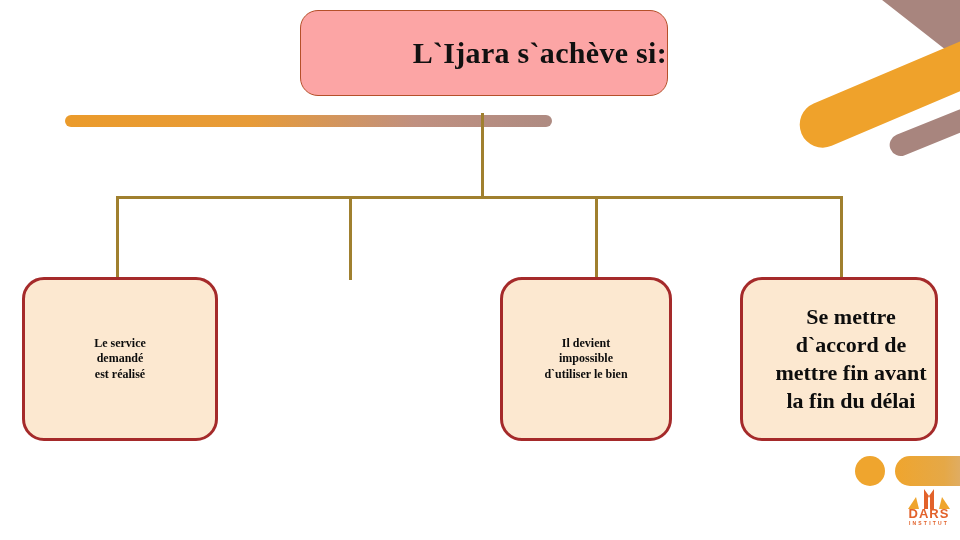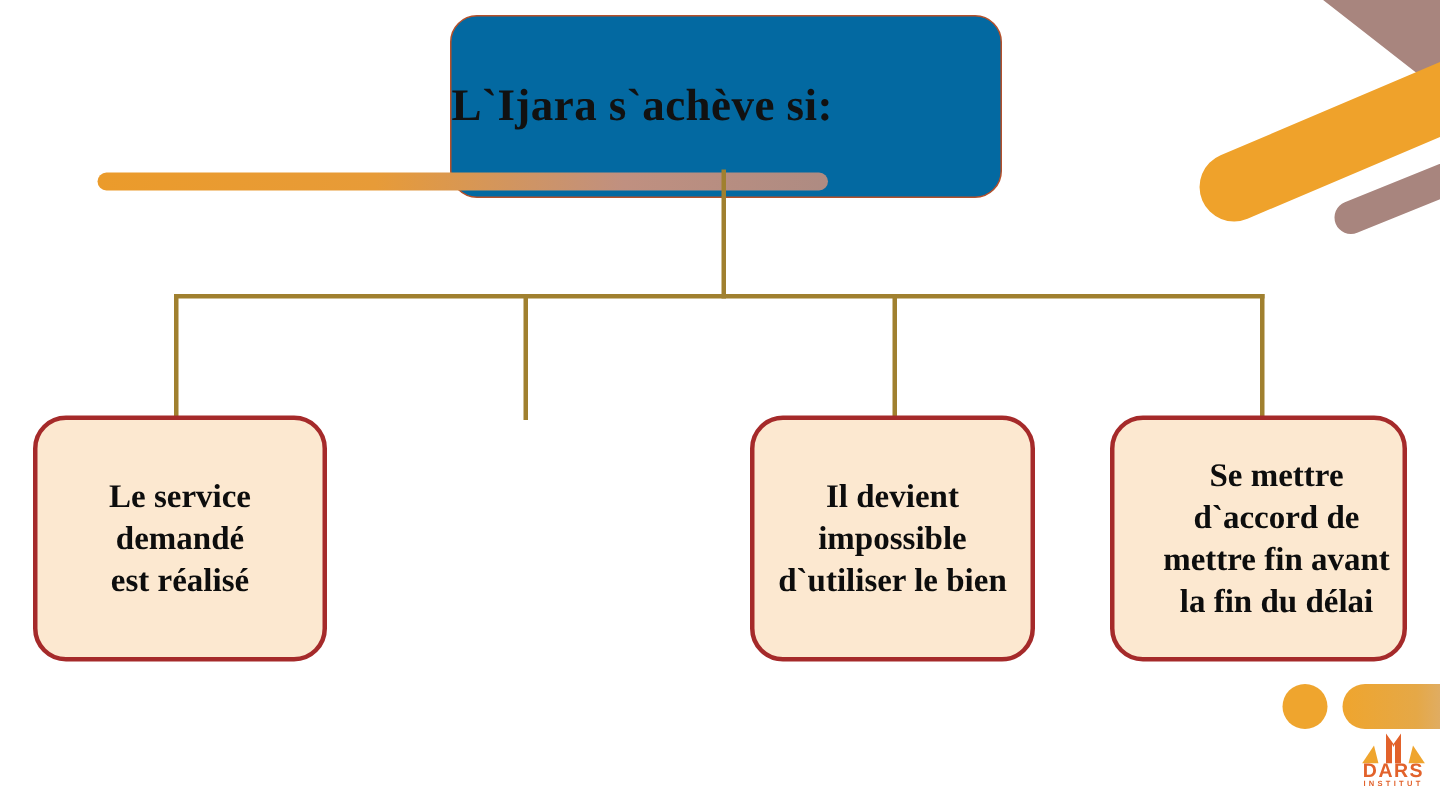--- a/index.html
+++ b/index.html
@@ -113,28 +113,28 @@
     color: #E2622B;
     margin-top: 1px;
   }
 
   
   #title-box {
     position: absolute;
     left: 300px;
     top: 10px;
     width: 368px;
-    height: 122px;
+    height: 86px;
     box-sizing: border-box;
-    background: #0369a1;
+    background: #fca5a5;
     border: 1.5px solid #B5502A;
     border-radius: 18px;
     display: flex;
     align-items: center;
-    justify-content: flex-start;
+    justify-content: flex-end;
   }
   #title-text {
     font-size: 30px;
     font-weight: bold;
     color: #111111;
     letter-spacing: 0.3px;
     white-space: nowrap;
   }
 
   
@@ -183,30 +183,30 @@
     box-sizing: border-box;
     background: #FCE8D0;
     border: 3px solid #A52A2A;
     border-radius: 22px;
     display: flex;
     align-items: center;
     justify-content: center;
     text-align: center;
   }
   .node-label {
-    font-size: 22px;
+    font-size: 12px;
     font-weight: bold;
     color: #0D0D0D;
     line-height: 1.28;
     white-space: pre-line;
     padding: 0 6px;
   }
   #node-1 { left: 22px;  width: 196px; }
   #node-2 { left: 260px; width: 188px; }
-  #node-3 { left: 500px; width: 190px; }
+  #node-3 { left: 500px; width: 172px; }
   #node-4 { left: 740px; width: 198px; }
   #node-4 .node-label { font-size: 22px; margin-left: 24px; }
 </style>
 </head>
 <body>
 
 <div id="slide">
 
   <div class="deco" id="deco-maroon-corner"></div>
   <div class="deco" id="deco-mauve-wide"></div>

